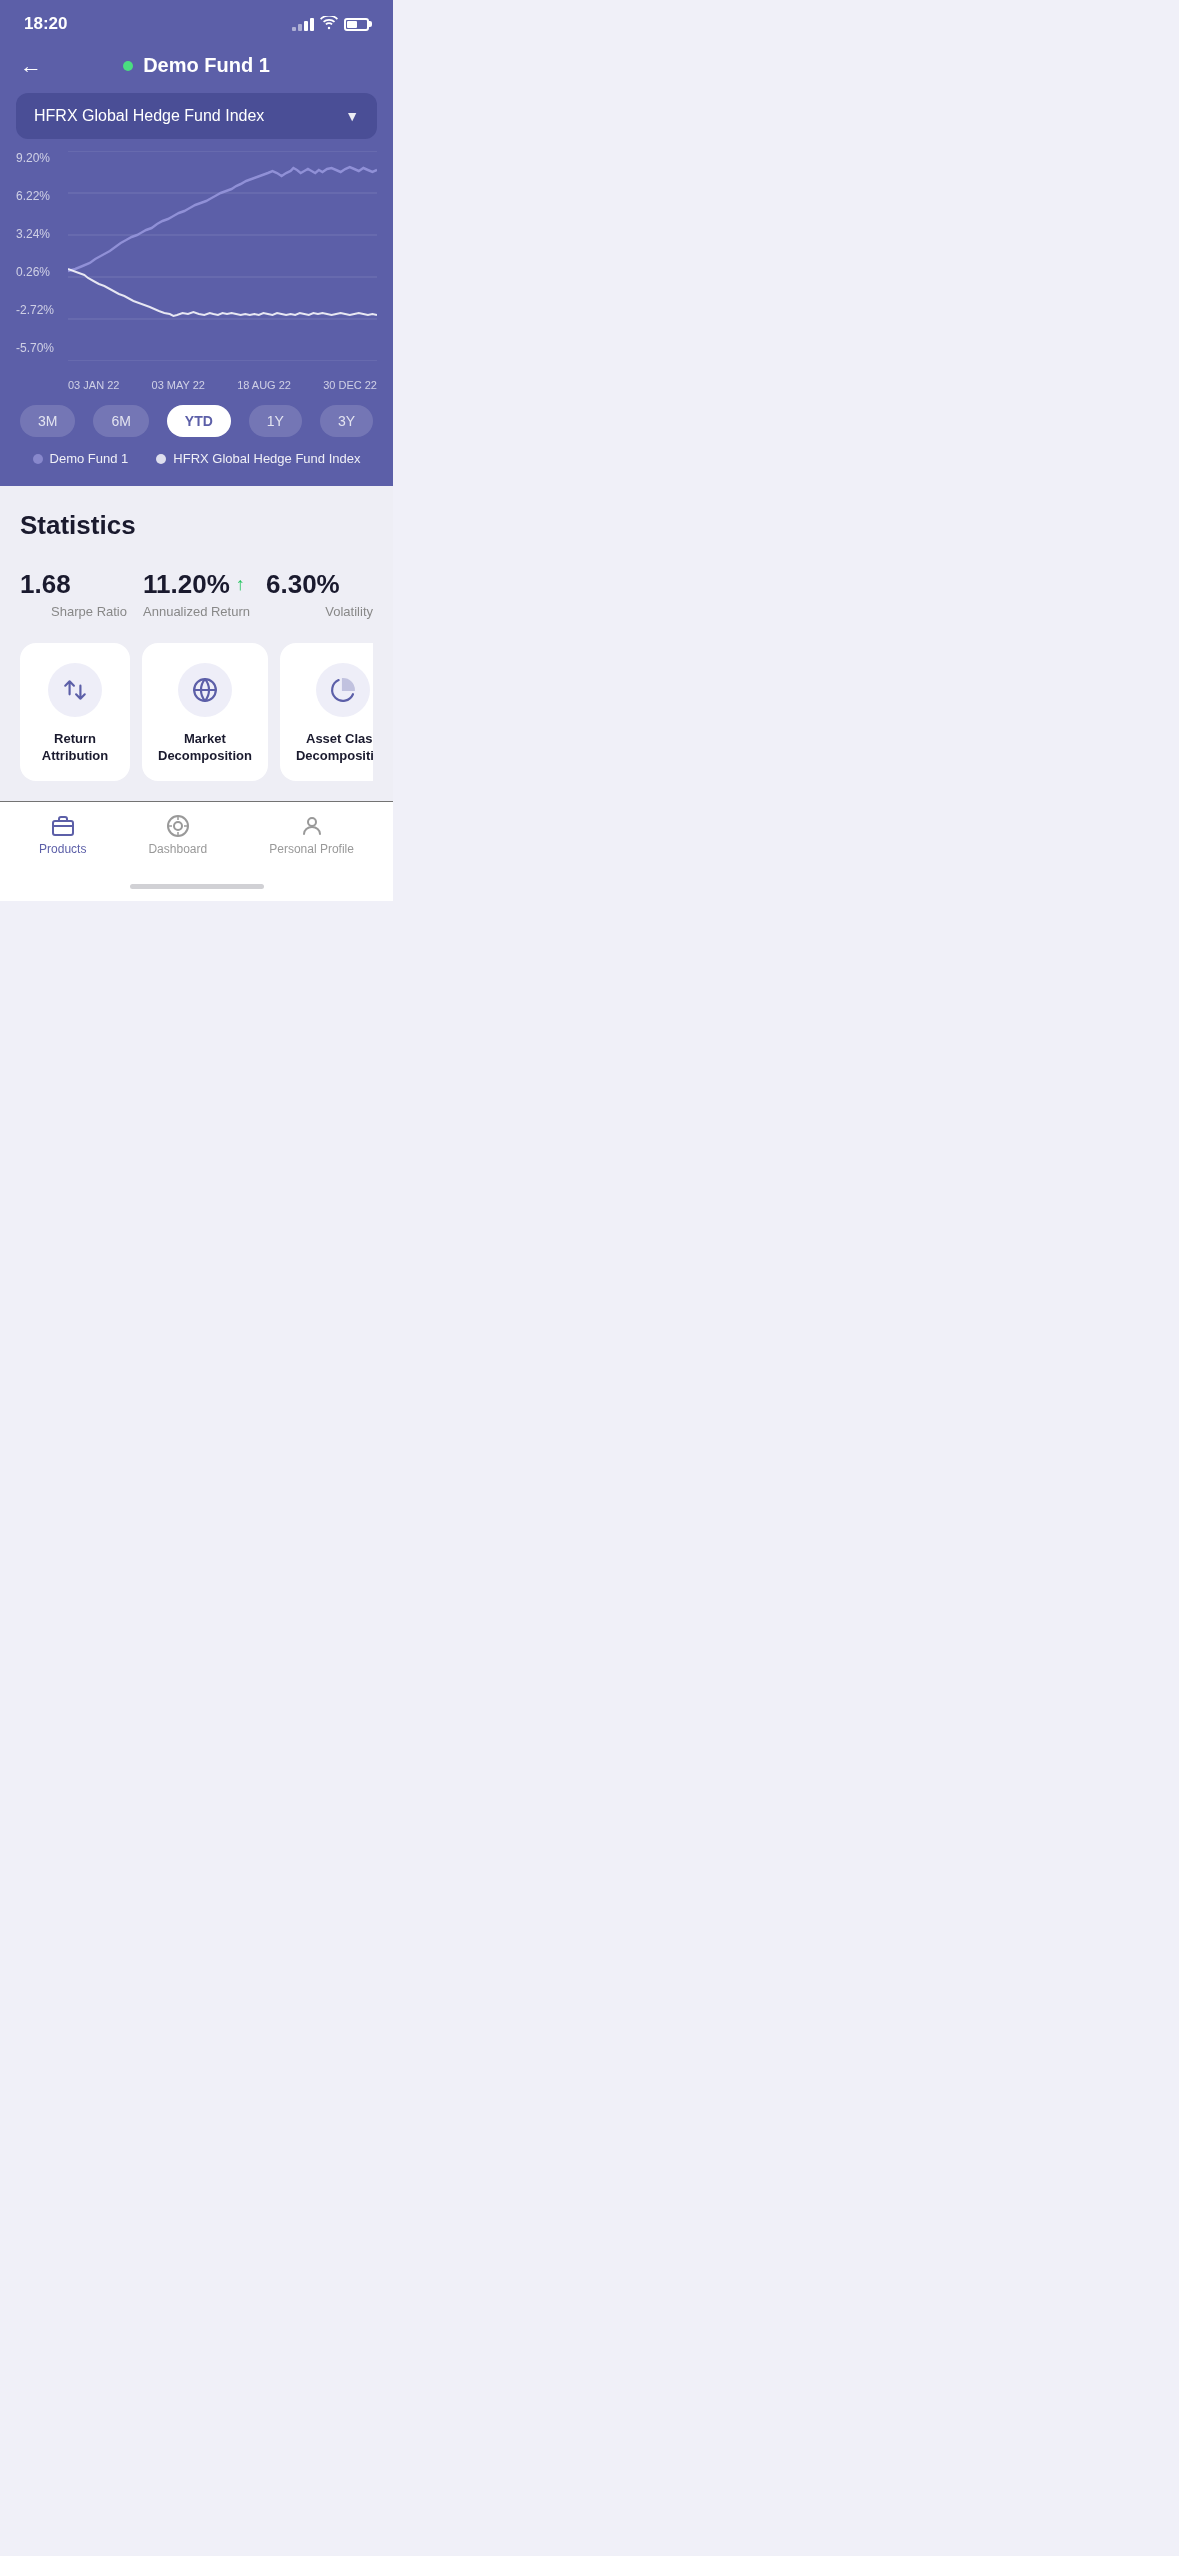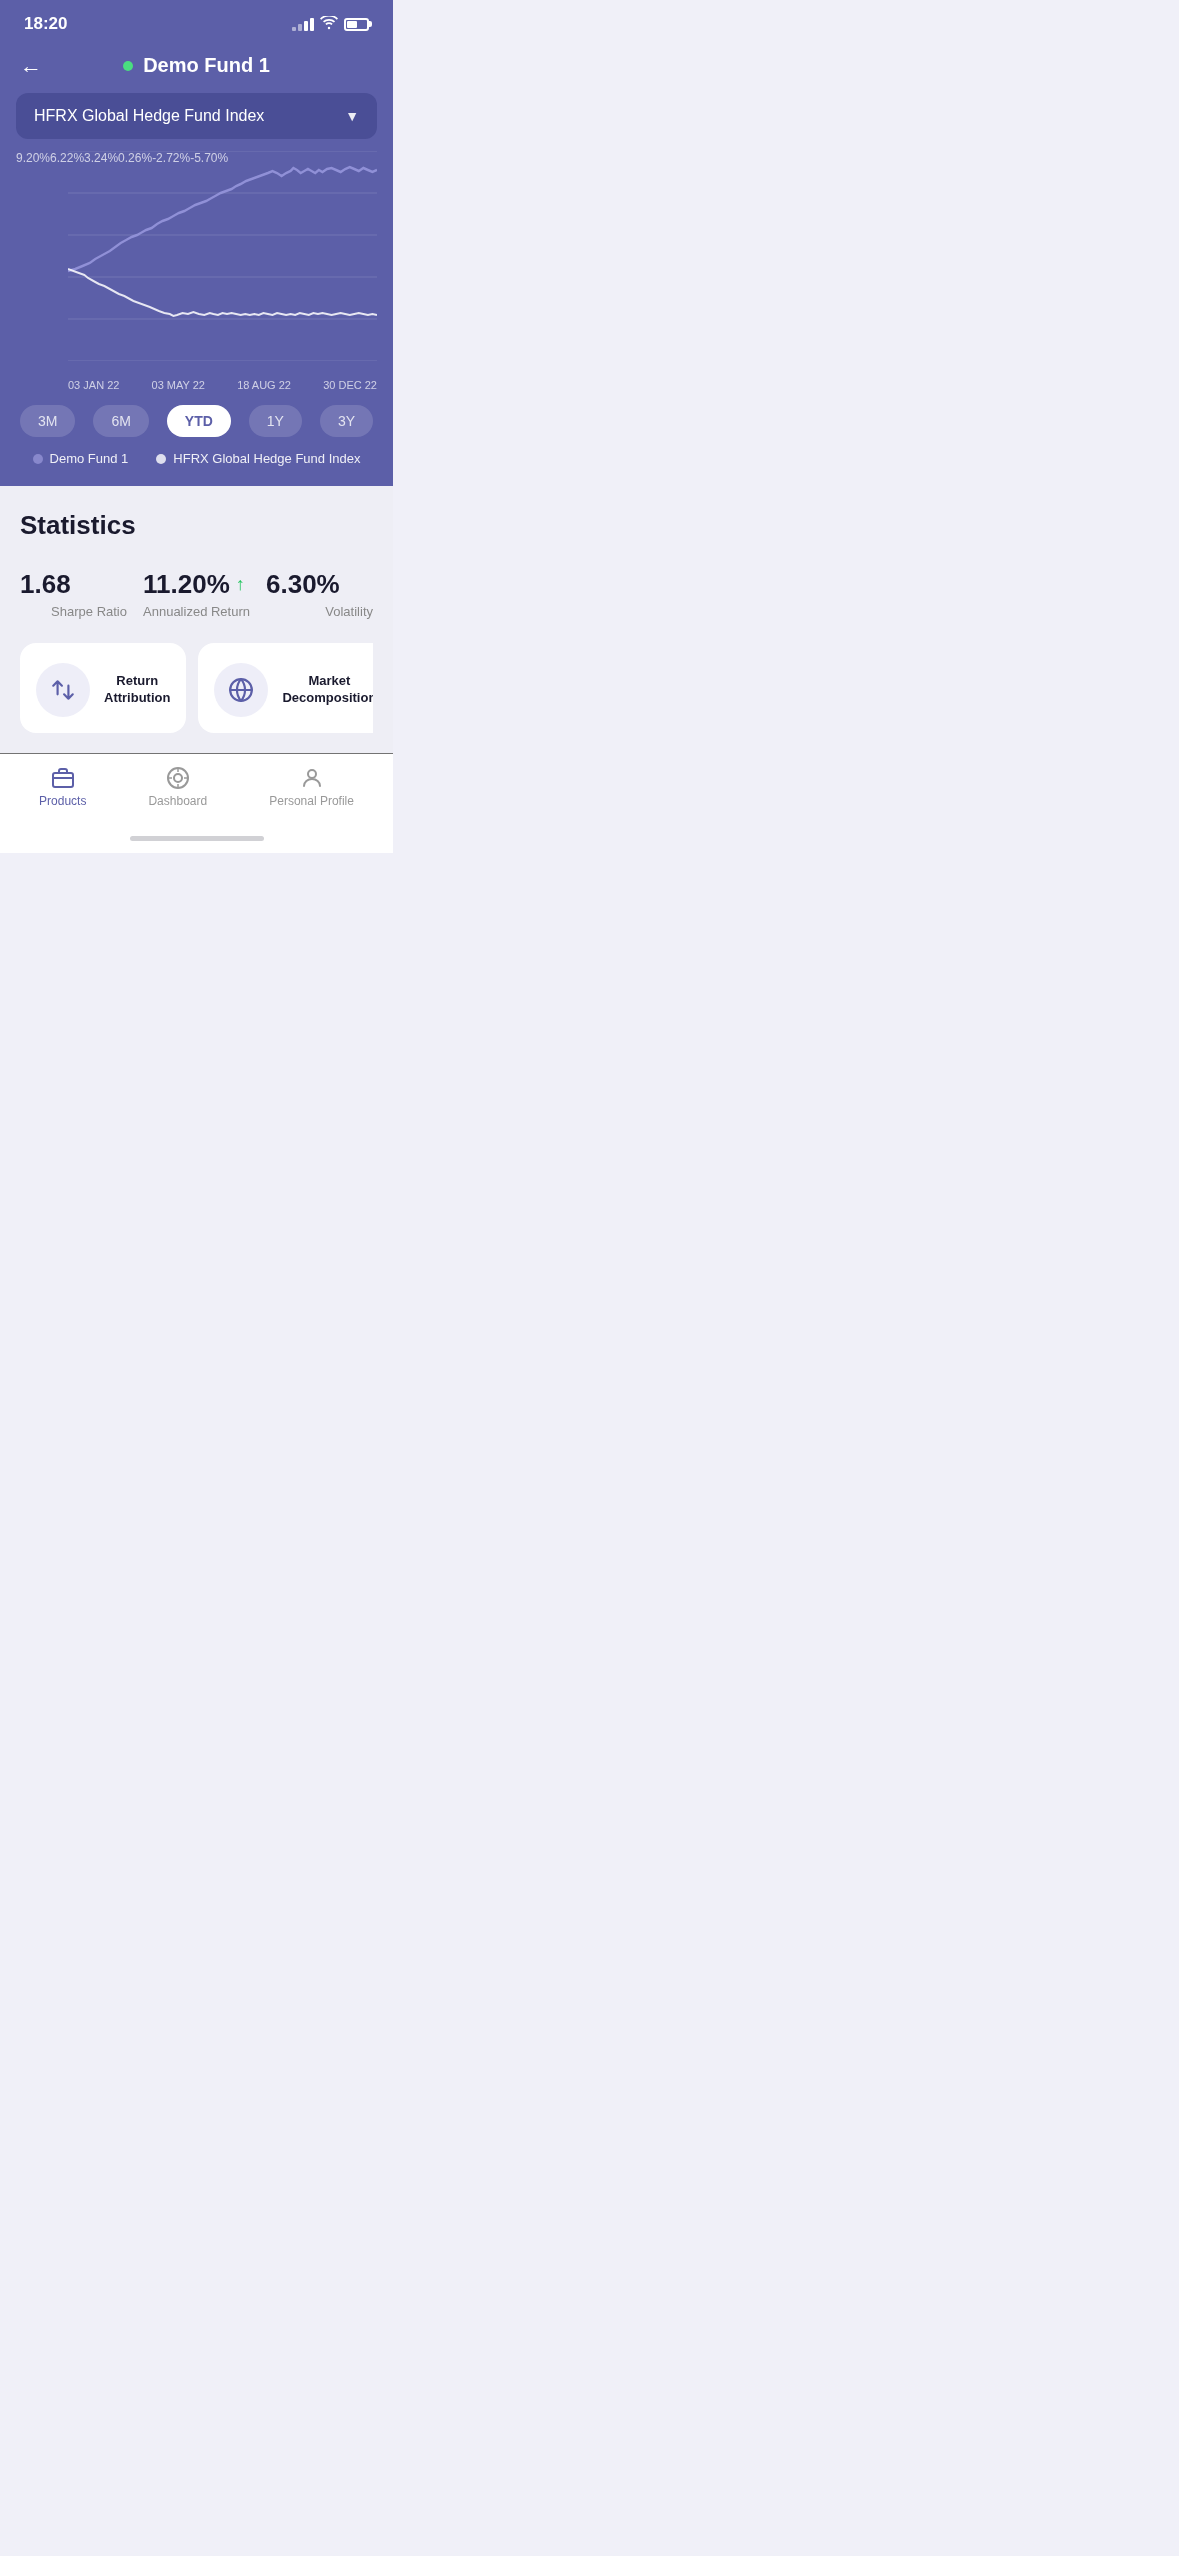--- a/index.html
+++ b/index.html
@@ -138,23 +138,23 @@
     
     .chart-area {
       position: relative;
       height: 240px;
       margin-bottom: 8px;
     }
     .chart-y-labels {
       position: absolute;
       left: 0;
       top: 0;
-      bottom: 30px;
-      display: flex;
-      flex-direction: row;
+      bottom: 36px;
+      display: flex;
+      flex-direction: column;
       justify-content: space-between;
       color: rgba(255,255,255,0.7);
       font-size: 12px;
     }
     .chart-svg-wrap {
       position: absolute;
       left: 52px;
       right: 0;
       top: 0;
       bottom: 30px;
@@ -259,20 +259,21 @@
       overflow-x: auto;
       padding-bottom: 4px;
     }
     .feature-cards::-webkit-scrollbar { display: none; }
     .feature-card {
       background: white;
       border-radius: 16px;
       padding: 20px 16px 16px;
       min-width: 110px;
       display: flex;
+      flex-direction: column;
       align-items: center;
       gap: 14px;
       flex-shrink: 0;
       cursor: pointer;
     }
     .feature-icon-circle {
       width: 54px;
       height: 54px;
       border-radius: 50%;
       background: #eeeef8;

